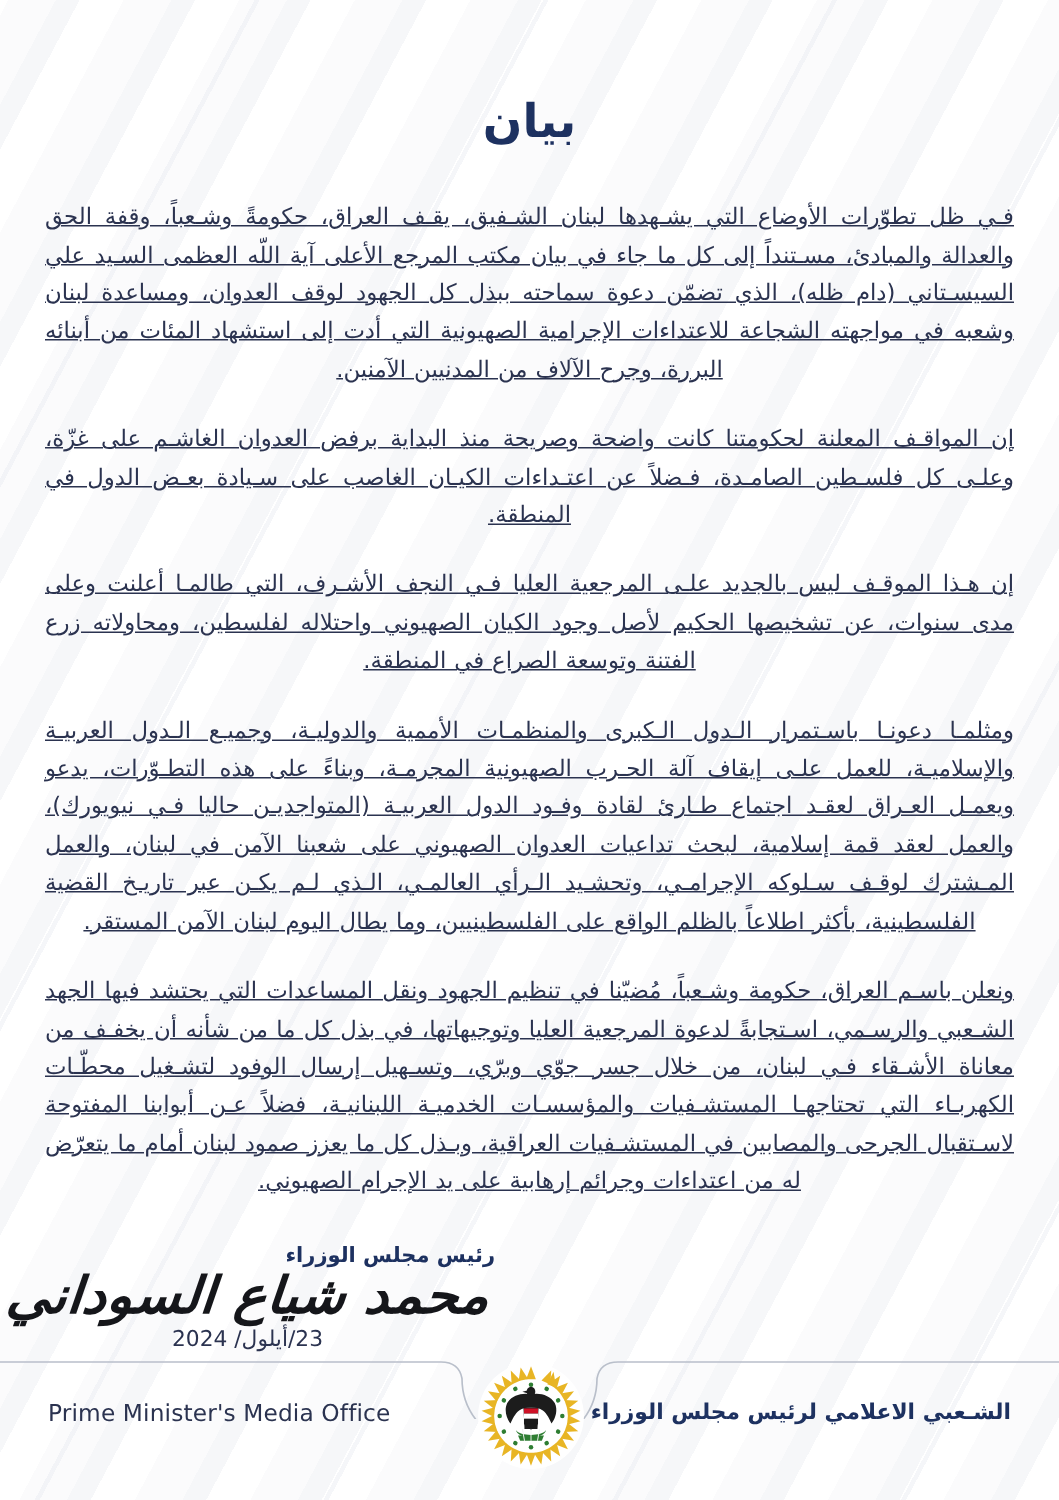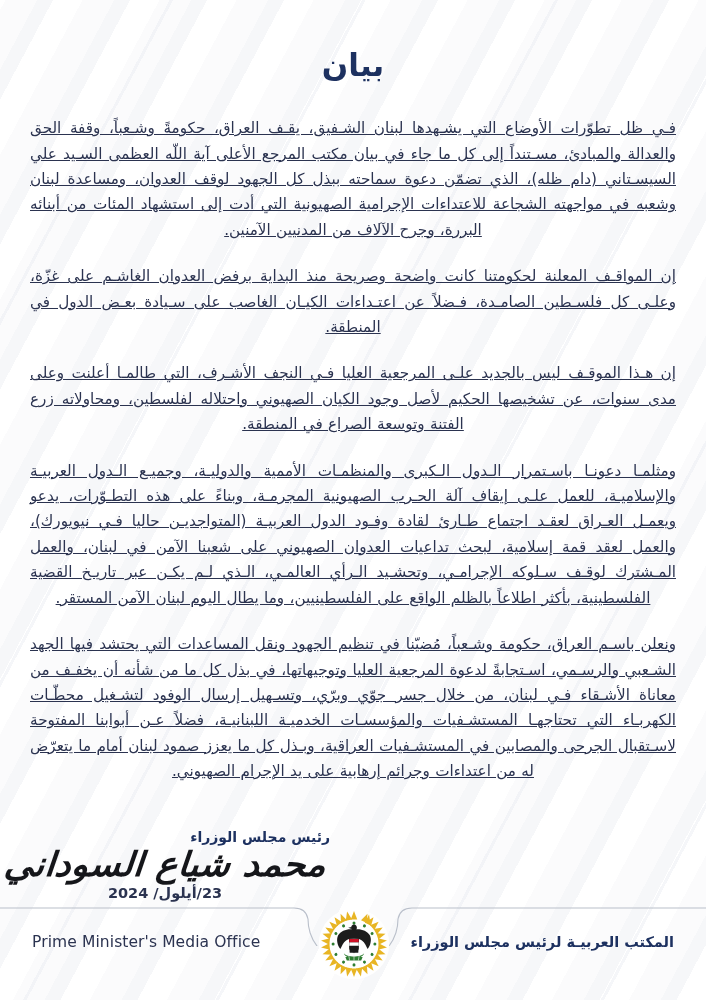--- a/index.html
+++ b/index.html
@@ -45,21 +45,21 @@
         rgba(230,233,240,0.40) 93px,
         rgba(255,255,255,0) 93px,
         rgba(255,255,255,0) 170px
       );
     pointer-events: none;
   }
 
   .content {
     position: relative;
     z-index: 2;
-    padding: 0 30px;
+    padding: 16px 30px;
     box-sizing: border-box;
     width: 706px;
   }
 
   
   .doc-title {
     text-align: center;
     color: #1d3160;
     font-size: 31px;
     font-weight: bold;
@@ -112,21 +112,21 @@
     font-family: "DejaVu Serif", "Liberation Serif", serif;
     font-weight: bold;
     font-style: italic;
     transform: scaleX(1.07) skewX(-4deg);
     letter-spacing: -2px;
     white-space: nowrap;
   }
   .sig-date {
     color: #2b3350;
     font-size: 14.5px;
-    font-weight: bold;
+    font-weight: normal;
     margin: 2px 0 0 0;
     direction: rtl;
   }
 
   
   .emblem {
     position: absolute;
     z-index: 5;
     left: 318px;
     top: 908px;
@@ -205,21 +205,21 @@
   </div>
 
   <div class="footer">
 
     <svg class="footer-rule" viewBox="0 0 706 46">
       <path d="M0 8 L294 8 Q306 8 308 19 A45 45 0 0 0 398 19 Q400 8 412 8 L706 8" fill="none" stroke="#b9bfca" stroke-width="1.1"></path>
     </svg>
 
     <div class="footer-text-row">
       <span class="footer-en">Prime Minister's Media Office</span>
-      <span class="footer-ar">المكتب العربيـة لرئيس مجلس الوزراء</span>
+      <span class="footer-ar">الشـعبي الاعلامي لرئيس مجلس الوزراء</span>
     </div>
   </div>
 
   <svg class="emblem" viewBox="0 0 100 100">
     <circle cx="50" cy="50" r="49" fill="#ffffff"></circle>
     <g>
       <g fill="#e8b524">
         <polygon points="50,4 45.5,16 54.5,16"></polygon>
         <polygon points="61.9,5.6 58.6,18 67.4,19.6" transform="rotate(12 50 50)"></polygon>
         <polygon points="50,4 45.5,16 54.5,16" transform="rotate(24 50 50)"></polygon>

